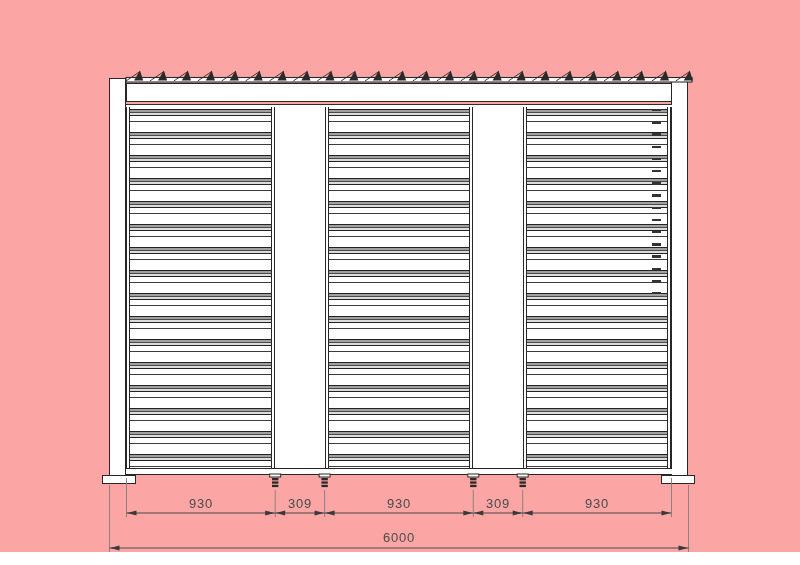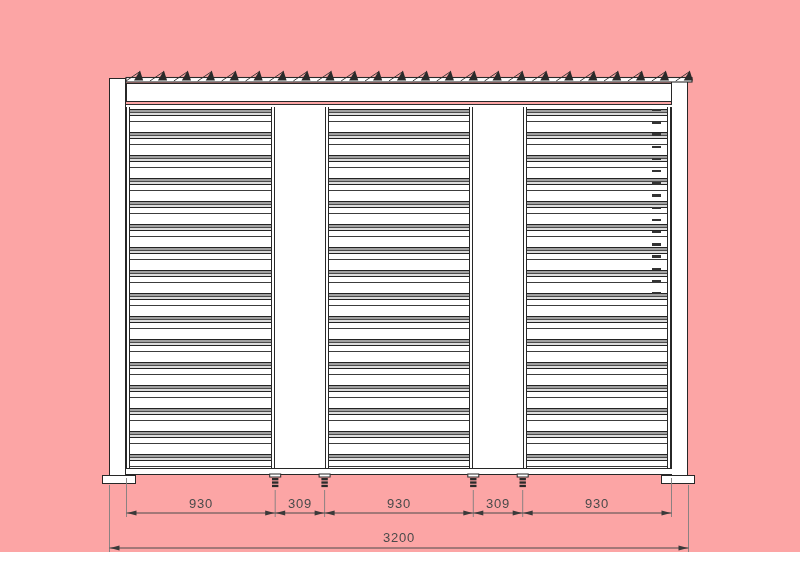--- a/index.html
+++ b/index.html
@@ -185,14 +185,14 @@
         <polygon points="110.1,548 119.5,545.6 119.5,550.4" fill="#3a3a3a"></polygon>
         <polygon points="687.9,548 678.5,545.6 678.5,550.4" fill="#3a3a3a"></polygon>
       </g>
     </svg>
 
   <div class="dim-label" style="left:201px;top:496px;">930</div>
   <div class="dim-label" style="left:300px;top:496px;">309</div>
   <div class="dim-label" style="left:399px;top:496px;">930</div>
   <div class="dim-label" style="left:498px;top:496px;">309</div>
   <div class="dim-label" style="left:597px;top:496px;">930</div>
-  <div class="dim-label" style="left:399px;top:530px;">3200</div>
+  <div class="dim-label" style="left:399px;top:530px;">6000</div>
 </div>
 
 </body></html>

